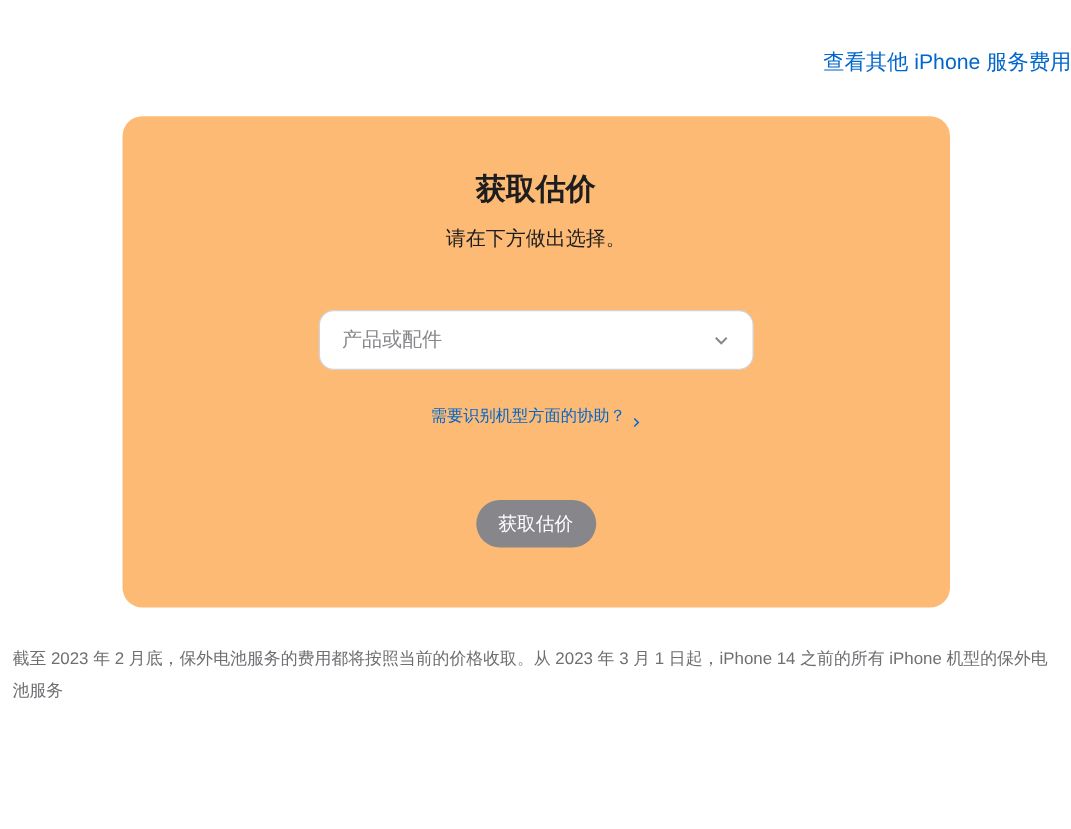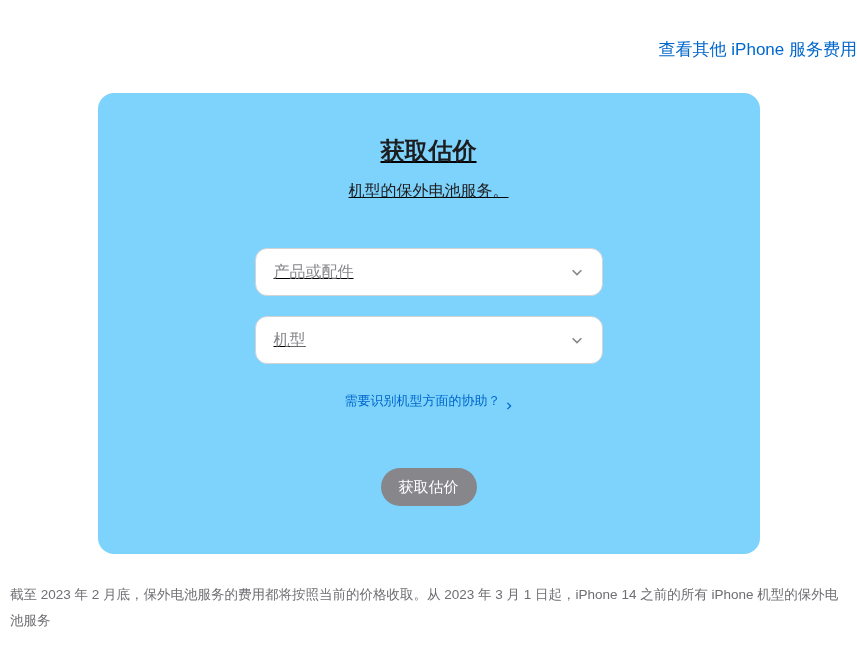--- a/index.html
+++ b/index.html
@@ -14,27 +14,26 @@
       height: 663px;
       position: relative;
     }
     .top-link {
       text-align: right;
       padding-top: 38px;
       font-size: 17px;
       color: #0066cc;
     }
     .card {
-      background: #7dd3fc;
+      background: #fdba74;
       border-radius: 16px;
       margin: 32px auto 0;
       width: 662px;
       padding: 42px 40px 48px;
       text-align: center;
-      text-decoration: underline;
     }
     .card-title {
       font-size: 24px;
       font-weight: 600;
       color: #1d1d1f;
       margin-bottom: 14px;
     }
     .card-subtitle {
       font-size: 16px;
       color: #1d1d1f;
@@ -96,35 +95,29 @@
       margin-bottom: 16px;
     }
   </style>
 </head>
 <body>
 
 <div class="top-link">查看其他 iPhone 服务费用</div>
 
 <div class="card">
   <div class="card-title">获取估价</div>
-  <div class="card-subtitle">机型的保外电池服务。</div>
+  <div class="card-subtitle">请在下方做出选择。</div>
 
   <div class="dropdown">
     <span class="dropdown-text">产品或配件</span>
     <svg class="chevron" viewBox="0 0 16 16" fill="none" stroke="currentColor" stroke-width="1.8">
       <path d="M3 6 L8 11 L13 6"></path>
     </svg>
   </div>
 
-  <div class="dropdown">
-    <span class="dropdown-text">机型</span>
-    <svg class="chevron" viewBox="0 0 16 16" fill="none" stroke="currentColor" stroke-width="1.8">
-      <path d="M3 6 L8 11 L13 6"></path>
-    </svg>
-  </div>
 
   <div class="help-link">
     <span>需要识别机型方面的协助？</span>
     <svg class="help-chevron" viewBox="0 0 10 10" fill="none" stroke="currentColor" stroke-width="1.5">
       <path d="M3 1 L7 5 L3 9"></path>
     </svg>
   </div>
 
   <div>
     <button class="submit-btn">获取估价</button>

